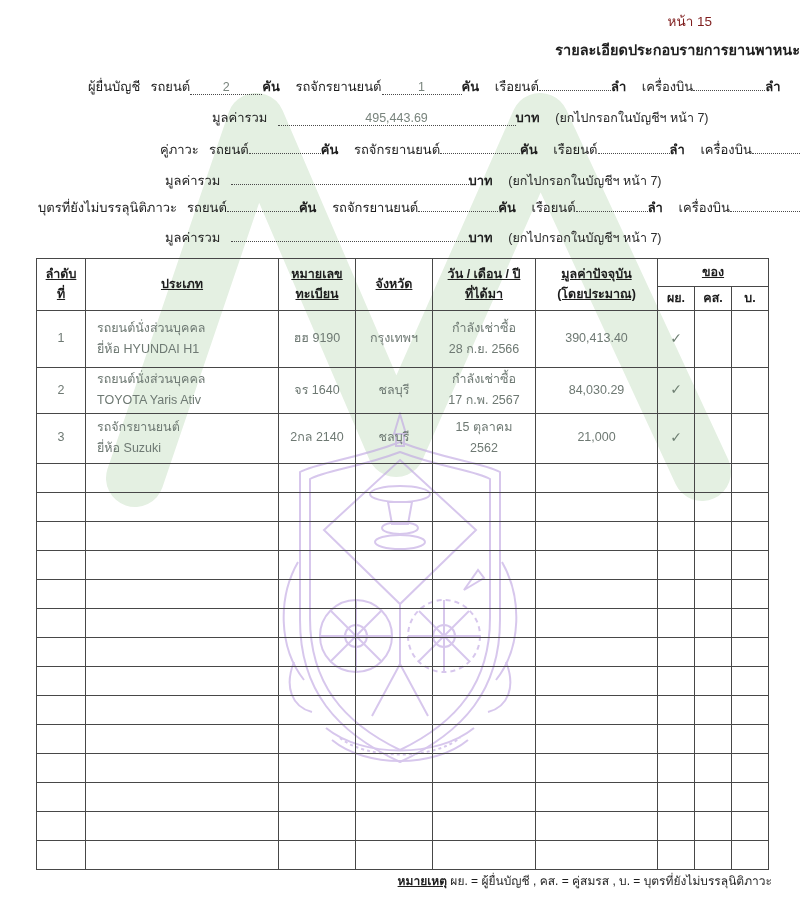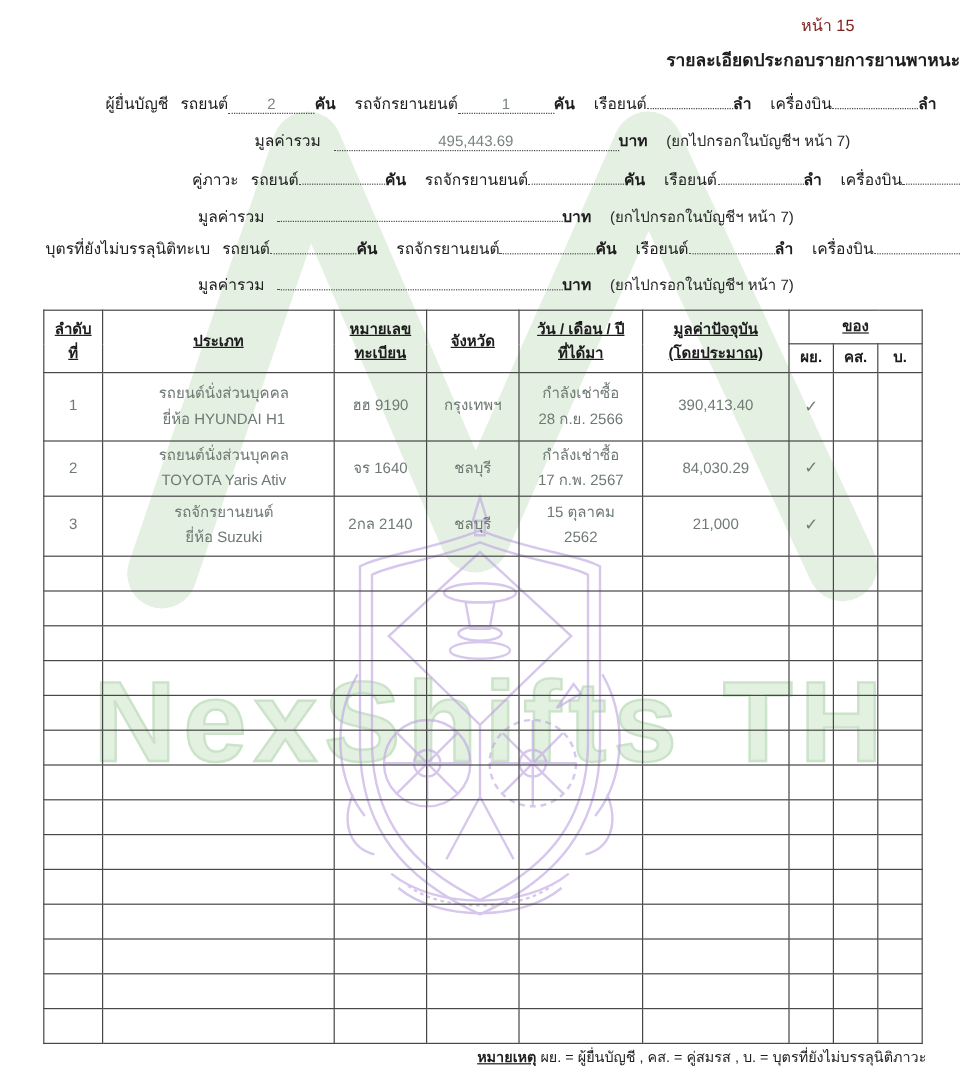--- a/index.html
+++ b/index.html
@@ -75,21 +75,21 @@
     font-size: 12.5px;
     text-align: center;
     vertical-align: middle;
     padding: 1px 2px;
     background: transparent;
     overflow: hidden;
   }
   .vtable th { font-weight: 700; color: #1c1c1c; line-height: 1.55; }
   .vtable .h-top { height: 28px; text-decoration: underline; }
   .vtable .h-bot { height: 24px; }
-  .vtable td.cell-type { text-align: center; padding-left: 11px; }
+  .vtable td.cell-type { text-align: left; padding-left: 11px; }
   .vtable tr.data-row { color: #6e7973; }
   .vtable tr.data-row td { line-height: 1.7; }
   .vtable tr.data-row .check { color: #6e7f72; font-size: 14px; }
   .vtable tr.r0 { height: 57px; }
   .vtable tr.r1 { height: 45px; }
   .vtable tr.r2 { height: 50px; }
   .vtable tr.empty-row { height: 29px; }
 
   
   .footnote {
@@ -100,21 +100,20 @@
 </style>
 </head>
 <body>
 
 <div class="page">
 
   <div class="wm-layer">
     <svg width="800" height="900" viewBox="0 0 800 900">
       <polyline points="135,478 256,122 396,448 540,122 702,472" fill="none" stroke="#e4f0e2" stroke-width="58" stroke-linecap="round" stroke-linejoin="round"></polyline>
     </svg>
-    <div class="wm-text">NexShifts TH</div>
     <svg style="position:absolute; left:268px; top:412px;" width="264" height="364" viewBox="0 0 264 364" fill="none" stroke="#bfa5e2" stroke-width="2" opacity="0.62">
 
       <path d="M132,2 L126,22 L138,22 Z M128,22 L136,22 L136,34 L128,34 Z"></path>
 
       <path d="M132,30 C178,48 214,50 232,60 L232,208 C232,278 196,320 132,350 C68,320 32,278 32,208 L32,60 C50,50 86,48 132,30 Z"></path>
       <path d="M132,40 C174,56 206,58 222,67 L222,206 C222,270 190,310 132,338 C74,310 42,270 42,206 L42,67 C58,58 90,56 132,40 Z"></path>
 
       <path d="M132,48 L208,118 L132,192 L56,118 Z"></path>
       <ellipse cx="132" cy="82" rx="30" ry="8"></ellipse>
       <path d="M120,90 L144,90 L140,112 L124,112 Z"></path>
@@ -166,21 +165,21 @@
       <span class="lbl">เรือยนต์</span><span class="dots d-sm"></span><span class="unit">ลำ</span><span class="gap"></span>
       <span class="lbl">เครื่องบิน</span><span class="dots d-sm"></span>
     </div>
     <div class="fline l4">
       <span class="lbl">มูลค่ารวม</span> 
       <span class="dots d-lg"></span><span class="unit">บาท</span><span class="gap"></span>
       <span class="note-paren">(ยกไปกรอกในบัญชีฯ หน้า 7)</span>
     </div>
 
     <div class="fline l5">
-      <span class="lbl">บุตรที่ยังไม่บรรลุนิติทะเบ</span> 
+      <span class="lbl">บุตรที่ยังไม่บรรลุนิติภาวะ</span> 
       <span class="lbl">รถยนต์</span><span class="dots d-sm"></span><span class="unit">คัน</span><span class="gap"></span>
       <span class="lbl">รถจักรยานยนต์</span><span class="dots d-md"></span><span class="unit">คัน</span><span class="gap"></span>
       <span class="lbl">เรือยนต์</span><span class="dots d-sm"></span><span class="unit">ลำ</span><span class="gap"></span>
       <span class="lbl">เครื่องบิน</span><span class="dots d-sm"></span>
     </div>
     <div class="fline l6">
       <span class="lbl">มูลค่ารวม</span> 
       <span class="dots d-lg"></span><span class="unit">บาท</span><span class="gap"></span>
       <span class="note-paren">(ยกไปกรอกในบัญชีฯ หน้า 7)</span>
     </div>

